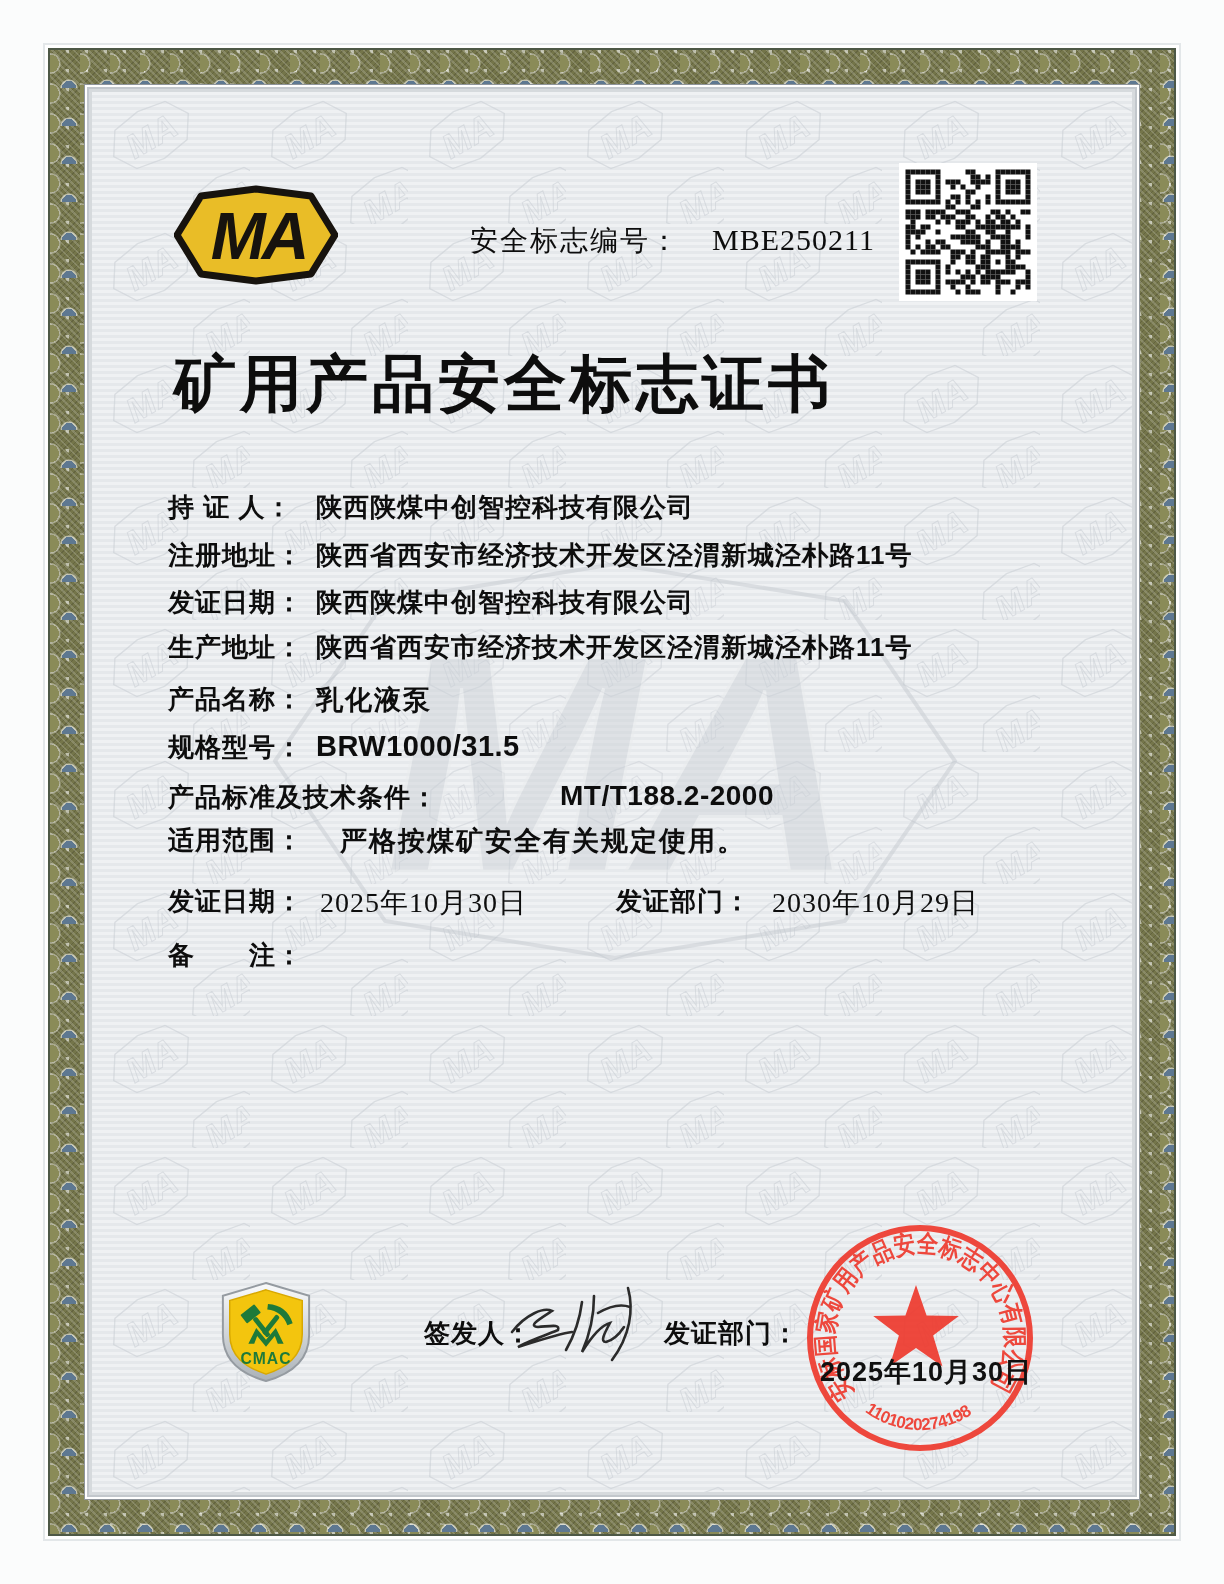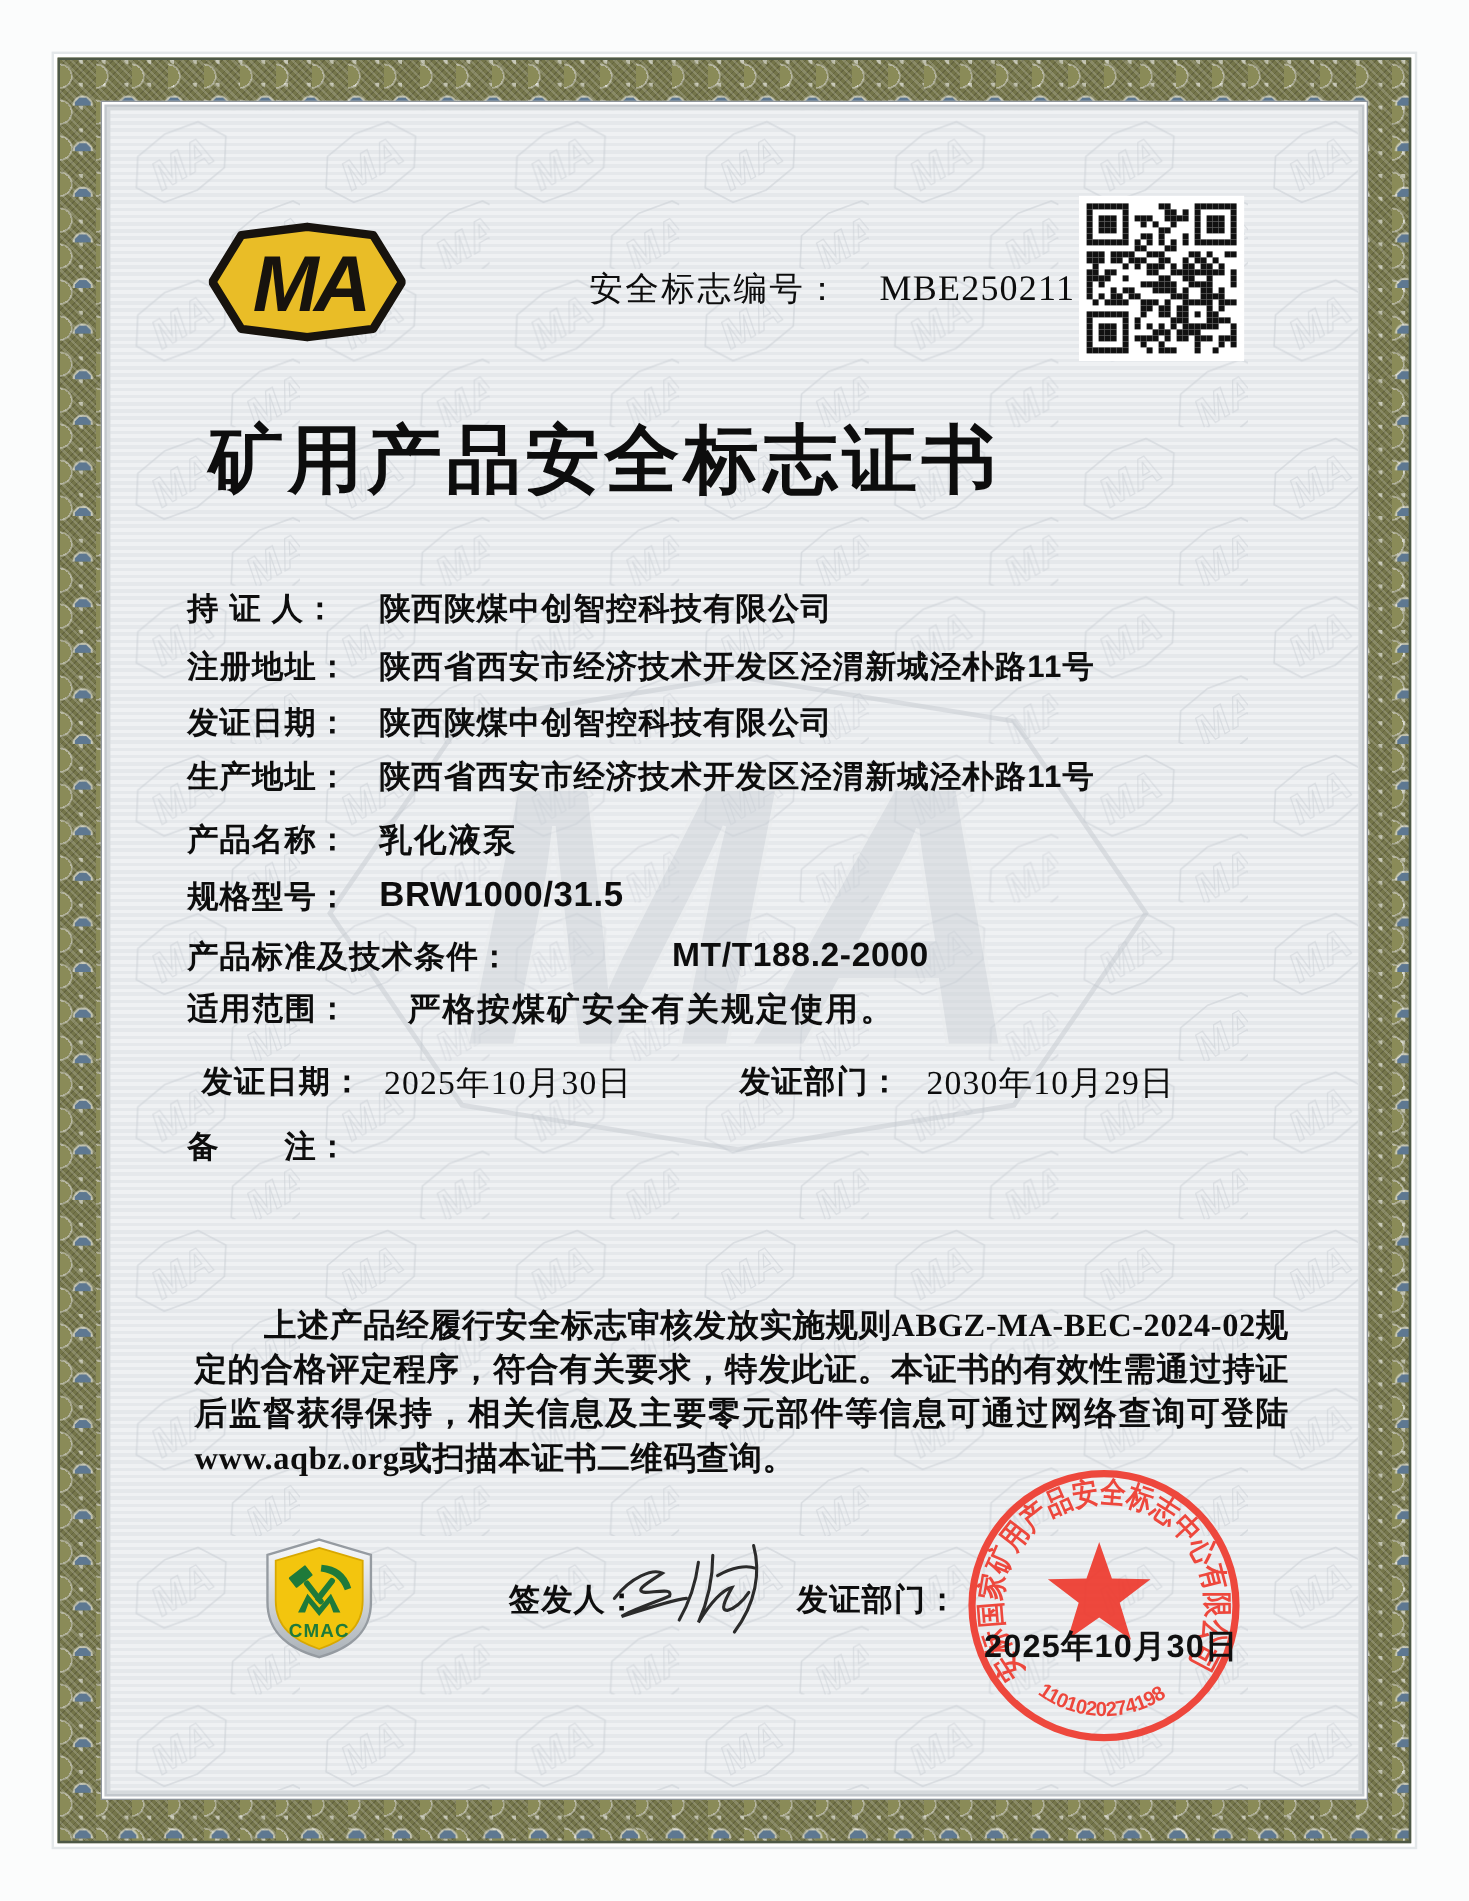--- a/index.html
+++ b/index.html
@@ -30,31 +30,31 @@
   }
   .content {
     position:absolute; inset:92px;
     background: repeating-linear-gradient(180deg, #eff1f3 0 3px, #e5e8eb 3px 6px);
   }
   .wm-layer { position:absolute; inset:92px; z-index:1; pointer-events:none; }
   .wm-big { position:absolute; left:270px; top:556px; z-index:2; opacity:.5; pointer-events:none; }
 
   .abs { position:absolute; z-index:10; }
   .certno { left:470px; top:222px; white-space:nowrap; }
-  .certno .lab { font-size:28px; letter-spacing:2px;margin-left:21px; }
+  .certno .lab { font-size:28px; letter-spacing:2px; }
   .certno .val { font-family:"Liberation Serif",serif; font-size:30px; letter-spacing:1px; margin-left:32px; }
 
   .title {
     left:93px; top:350px; width:822px; text-align:center;
     font-family:"Liberation Serif",serif; font-weight:900; font-size:62px;
     letter-spacing:4px; line-height:1.1;
   }
 
   .frow { position:absolute; left:0; top:0; width:1224px; z-index:10; }
-  .flabel { position:absolute; left:156px; font-size:26px; font-weight:700; letter-spacing:1px; white-space:nowrap; }
+  .flabel { position:absolute; left:168px; font-size:26px; font-weight:700; letter-spacing:1px; white-space:nowrap; }
   .fvalue { position:absolute; left:316px; font-size:26px; font-weight:700; letter-spacing:1px; white-space:nowrap; }
   .fvalue.kai { font-family:"Liberation Serif",serif; font-size:27px; letter-spacing:2px; }
   .fvalue.model { font-size:29px; letter-spacing:.5px; }
   .fvalue.std { left:560px; font-size:28px; letter-spacing:.5px; }
   .fvalue.scope { left:340px; }
   .datev { font-family:"Liberation Serif",serif; font-weight:400; font-size:28px; letter-spacing:1px; }
 
   .statement {
     left:162px; top:1086px; width:912px; z-index:10;
     font-family:"Liberation Serif",serif; font-weight:700;
@@ -471,21 +471,20 @@
     <span class="flabel" style="left:168px">发证日期：</span>
     <span class="fvalue datev" style="left:320px">2025年10月30日</span>
     <span class="flabel" style="left:616px">发证部门：</span>
     <span class="fvalue datev" style="left:772px">2030年10月29日</span>
   </div>
 
   <div class="frow" style="top:938px">
     <span class="flabel">备　　注：</span>
   </div>
 
-  <div class="abs statement">上述产品经履行安全标志审核发放实施规则ABGZ-MA-BEC-2024-02规定的合格评定程序，符合有关要求，特发此证。本证书的有效性需通过持证后监督获得保持，相关信息及主要零元部件等信息可通过网络查询可登陆www.aqbz.org或扫描本证书二维码查询。</div>
 
   <svg class="abs cmac" width="98" height="104" viewBox="0 0 100 104">
     <defs>
       <linearGradient id="silver" x1="0" y1="0" x2="0" y2="1">
         <stop offset="0" stop-color="#fafbfc"></stop>
           <stop offset="1" stop-color="#aab1b7"></stop>
       </linearGradient>
     </defs>
     <path d="M50 2 L94 15 V55 C94 82 75 95 50 102 C25 95 6 82 6 55 V15 Z" fill="url(#silver)" stroke="#959ba1" stroke-width="2"></path>
     <path d="M50 9 L87 20 V54 C87 77 71 88 50 95 C29 88 13 77 13 54 V20 Z" fill="#f3c50e" stroke="#d8a800" stroke-width="1.5"></path>

